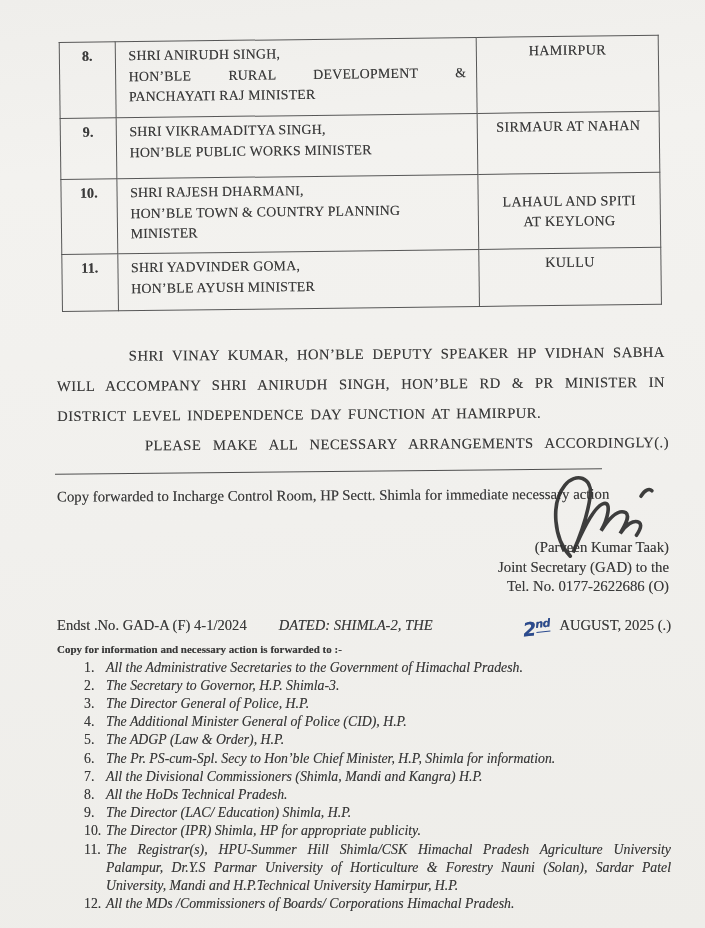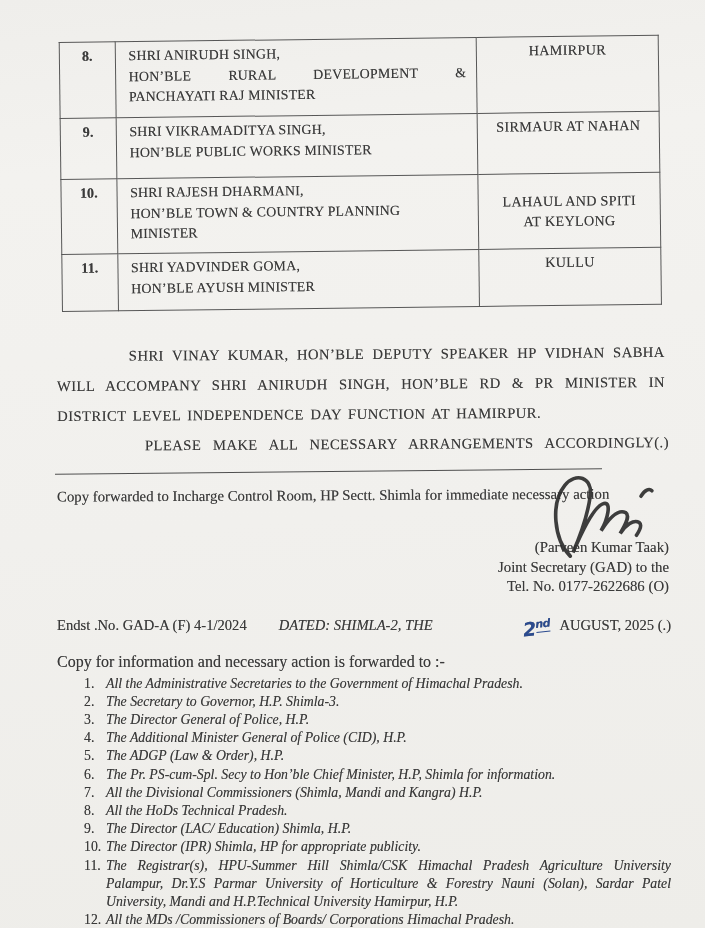--- a/index.html
+++ b/index.html
@@ -52,21 +52,21 @@
   .endst-row { display:flex; align-items:flex-start;
                margin:20px 34px 0 57px; font-size:14.6px; }
   .endst-dated { margin-left:32px;font-style:italic; }
   .spacer { flex:1; }
   .hand-day {
     font-family:"DejaVu Sans", sans-serif; font-style:italic; font-weight:700;
     font-size:19px; color:#2b4b8f; transform:rotate(-6deg);
     display:inline-block; margin-right:9px; letter-spacing:-.5px;
   }
   .hand-day sup { font-size:11px; border-bottom:1.5px solid #2b4b8f; padding-bottom:1px; }
-  .forward-line { margin:14px 0 0 57px; font-size:16px; }
+  .forward-line { margin:4px 0 0 57px; font-size:11px;font-weight:bold; }
 
   
   .dist-list { margin:4px 34px 0 84px; padding:0; list-style:none;
                font-size:13.8px; line-height:18.2px; }
   .dist-list li { position:relative; }
   .li-num { position:absolute; left:0; top:0; }
   .li-text { display:block; margin-left:22px; text-align:justify;font-style:italic; }
 </style>
 </head>
 <body>

